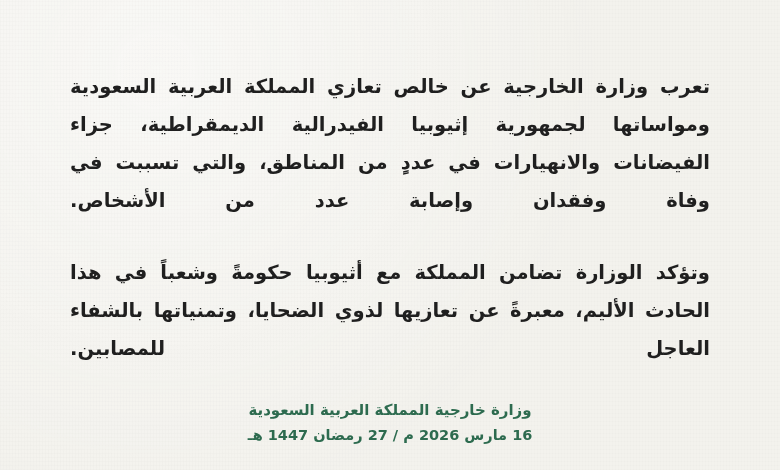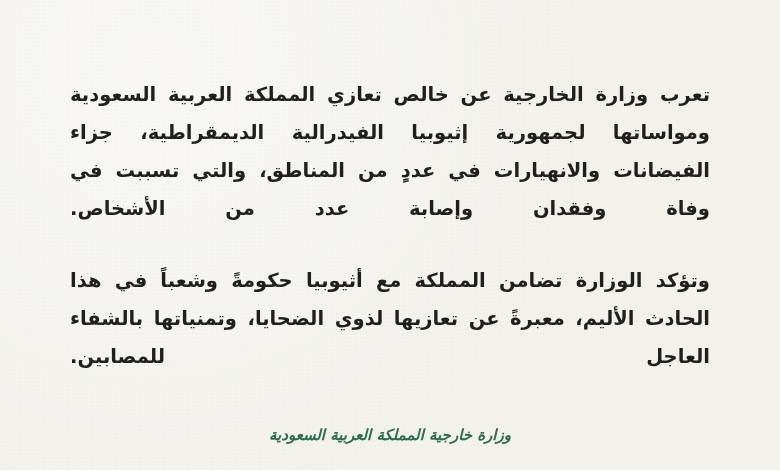--- a/index.html
+++ b/index.html
@@ -16,21 +16,21 @@
   .statement-card {
     position: relative;
     width: 780px;
     height: 470px;
     background: #f3f2ed;
     box-sizing: border-box;
     display: flex;
     flex-direction: column;
     justify-content: flex-start;
     align-items: flex-end;
-    padding: 8px;
+    padding: 0;
   }
   
   .paper-texture {
     position: absolute;
     inset: 0;
     pointer-events: none;
     background-image:
       repeating-linear-gradient(90deg, rgba(0,0,0,0.012) 0px, rgba(0,0,0,0.012) 1px, rgba(0,0,0,0) 1px, rgba(0,0,0,0) 3px),
       repeating-linear-gradient(0deg, rgba(0,0,0,0.010) 0px, rgba(0,0,0,0.010) 1px, rgba(0,0,0,0) 1px, rgba(0,0,0,0) 4px),
       radial-gradient(circle at 20% 15%, rgba(255,255,255,0.55), rgba(255,255,255,0) 60%);
@@ -59,21 +59,20 @@
     margin-bottom: 16px;
   }
   .footer {
     position: absolute;
     z-index: 2;
     left: 0;
     right: 0;
     bottom: 22px;
     text-align: center;
     direction: rtl;
-    font-style: italic;
   }
   .footer-ministry {
     color: #2d6b4f;
     font-size: 15px;
     font-weight: 700;
     line-height: 1.7;
     letter-spacing: 0.3px;
   }
   .footer-date {
     color: #2d6b4f;
@@ -89,14 +88,15 @@
 <div class="statement-card">
   <div class="paper-texture"></div>
 
   <div class="body-block">
     <p class="paragraph">تعرب وزارة الخارجية عن خالص تعازي المملكة العربية السعودية ومواساتها لجمهورية إثيوبيا الفيدرالية الديمقراطية، جزاء الفيضانات والانهيارات في عددٍ من المناطق، والتي تسببت في وفاة وفقدان وإصابة عدد من الأشخاص.</p>
     <p class="paragraph">وتؤكد الوزارة تضامن المملكة مع أثيوبيا حكومةً وشعباً في هذا الحادث الأليم، معبرةً عن تعازيها لذوي الضحايا، وتمنياتها بالشفاء العاجل للمصابين.</p>
   </div>
 
   <div class="footer">
     <div class="footer-ministry">وزارة خارجية المملكة العربية السعودية</div>
+    <div class="footer-date">16 مارس 2026 م / 27 رمضان 1447 هـ</div>
   </div>
 </div>
 
 </body></html>

